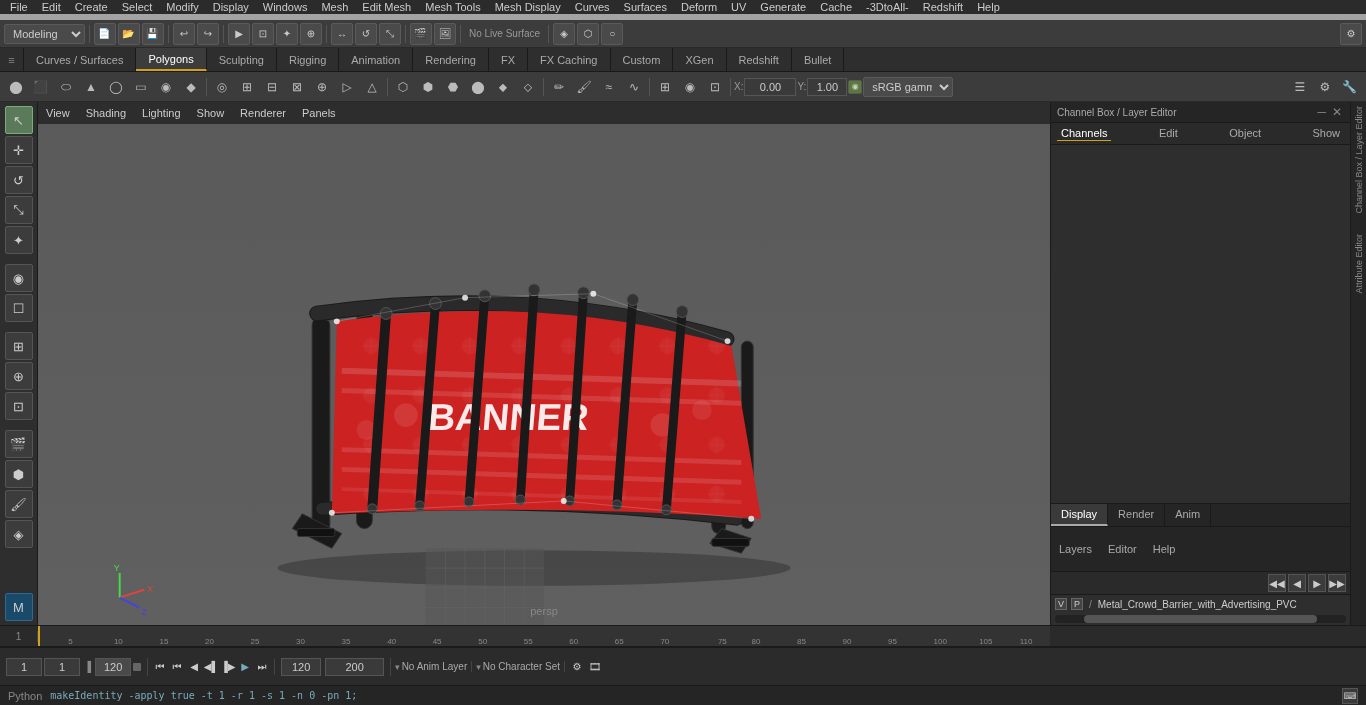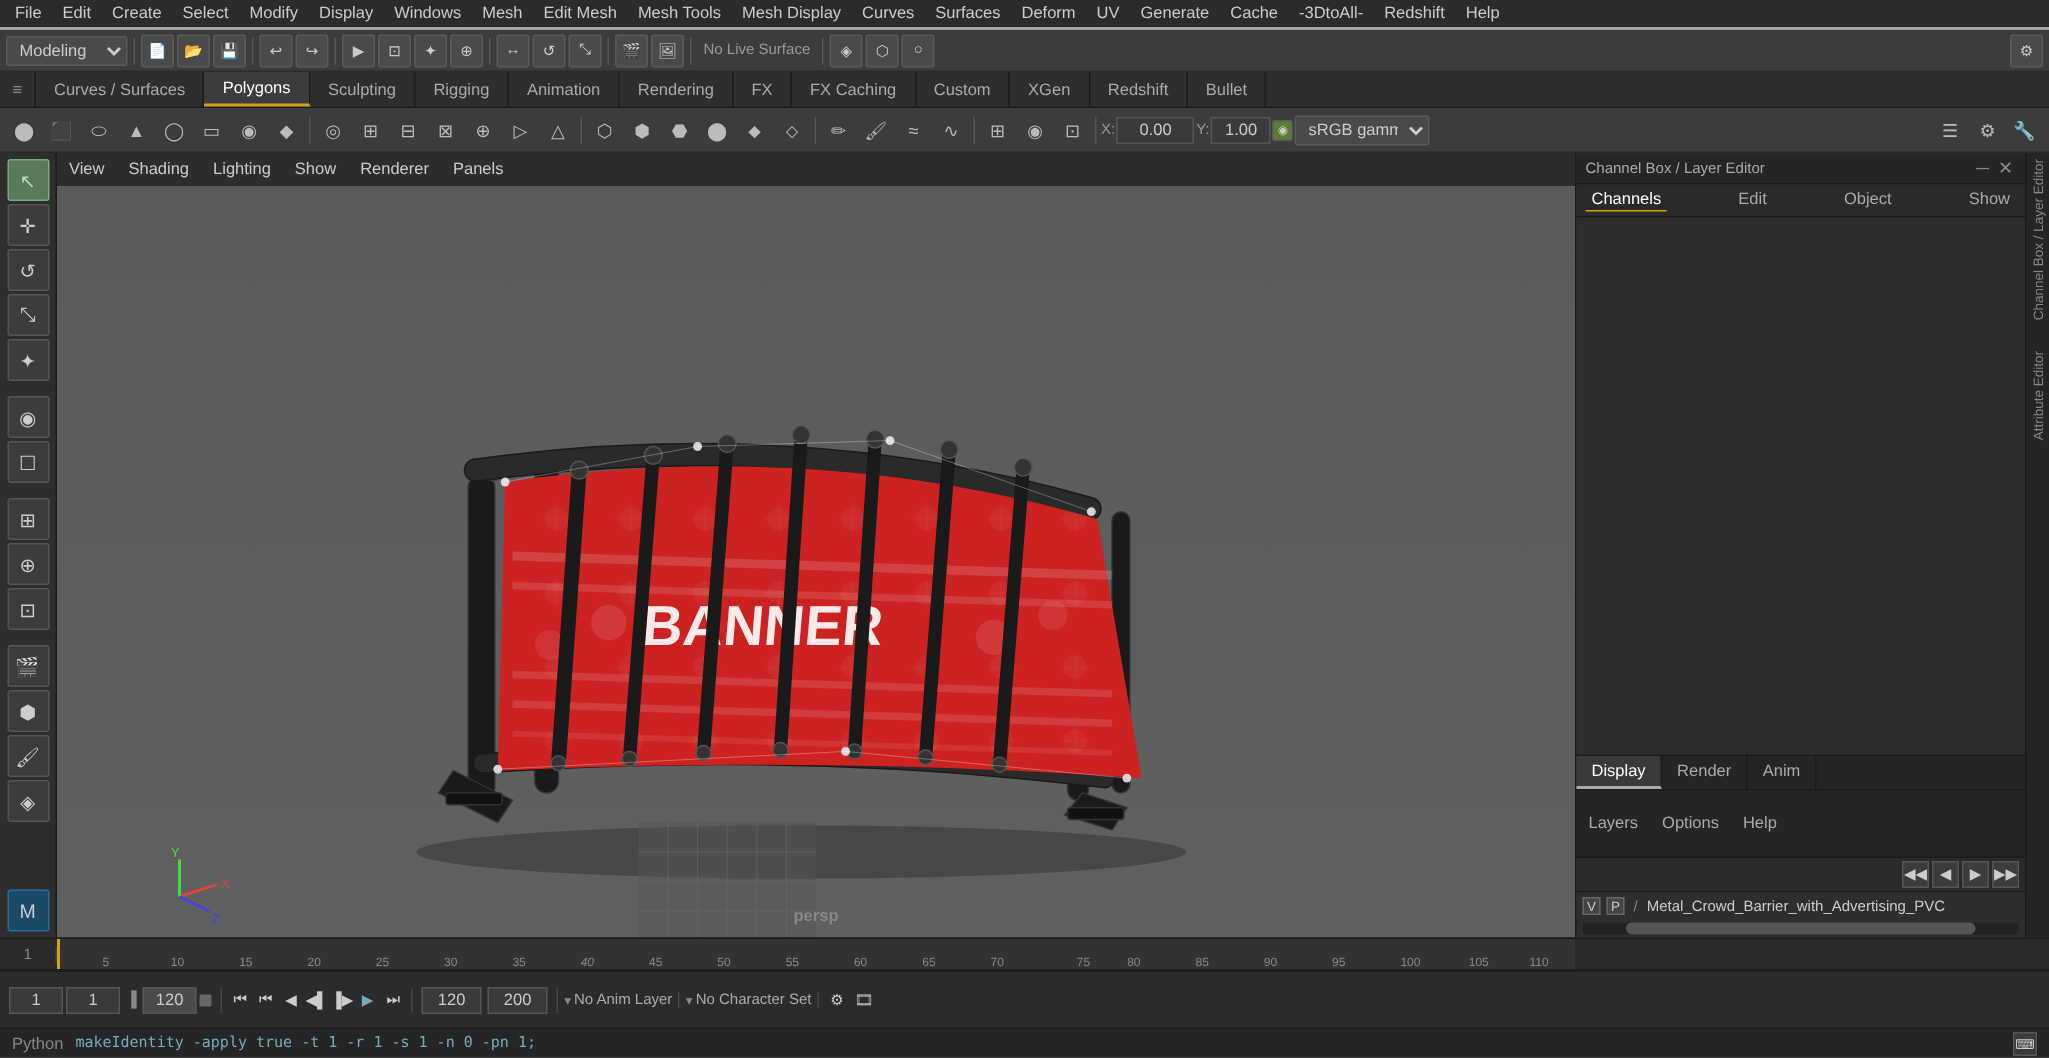--- a/index.html
+++ b/index.html
@@ -15,21 +15,21 @@
     }
 
     
     #menu-bar {
       height: 20px;
       background: #2b2b2b;
       display: flex;
       align-items: center;
       padding: 0 4px;
       gap: 2px;
-      border-bottom: 2px solid #a3a3a3;
+      border-bottom: 6px solid #a3a3a3;
     }
     .menu-item {
       padding: 2px 6px;
       cursor: pointer;
       color: #cccccc;
       font-size: 11px;
       white-space: nowrap;
     }
 
     
@@ -734,21 +734,21 @@
         <defs>
           <pattern id="bannerPattern" x="0" y="0" width="50" height="50" patternUnits="userSpaceOnUse">
             <circle cx="25" cy="25" r="8" fill="rgba(255,255,255,0.15)"></circle>
             <line x1="25" y1="15" x2="25" y2="35" stroke="rgba(255,255,255,0.1)" stroke-width="1"></line>
             <line x1="15" y1="25" x2="35" y2="25" stroke="rgba(255,255,255,0.1)" stroke-width="1"></line>
           </pattern>
         </defs>
       </svg>
     </div>
 
-    <div id="viewport-label" style="position:absolute;bottom:8px;left:50%;transform:translateX(-50%);color:#888;font-size:11px;font-weight:bold;">persp</div>
+    <div id="viewport-label" style="position:absolute;bottom:8px;left:50%;transform:translateX(-50%);color:#888;font-size:11px;">persp</div>
   </div>
 
   <div id="right-panel">
 
     <div id="channel-box-header">
       <span style="font-size:10px;">Channel Box / Layer Editor</span>
       <div style="display:flex;gap:2px;">
         <div class="panel-scroll-btn">─</div>
         <div class="panel-scroll-btn">✕</div>
       </div>
@@ -767,21 +767,21 @@
     <div id="layer-section">
 
       <div id="display-render-anim-tabs">
         <div class="dra-tab active">Display</div>
         <div class="dra-tab">Render</div>
         <div class="dra-tab">Anim</div>
       </div>
 
       <div id="layers-options-help">
         <div class="loh-item">Layers</div>
-        <div class="loh-item">Options</div>
+        <div class="loh-item">Editor</div>
         <div class="loh-item">Help</div>
       </div>
 
       <div id="layer-toolbar">
         <div class="layer-tb-btn">◀◀</div>
         <div class="layer-tb-btn">◀</div>
         <div class="layer-tb-btn">▶</div>
         <div class="layer-tb-btn">▶▶</div>
       </div>
 
@@ -854,21 +854,21 @@
     <div class="trans-btn" title="Step back">⏮</div>
     <div class="trans-btn" title="Play backward">◀</div>
     <div class="trans-btn">◀▌</div>
     <div class="trans-btn">▐▶</div>
     <div class="trans-btn" title="Play forward" style="color:#7ab;">▶</div>
     <div class="trans-btn" title="Go to end">⏭</div>
   </div>
 
   <div id="anim-fields">
     <input type="text" class="frame-input" style="width: 40px;" value="120">
-    <input type="text" class="frame-input" style="width: 40px;" value="200">
+    <input type="text" class="frame-input" style="width: 59px;" value="200">
   </div>
 
   <div style="padding:0 4px;display:flex;align-items:center;gap:2px;border-right:1px solid #444;">
     <span style="font-size:9px;color:#888;">▾</span>
     <span style="font-size:10px;color:#aaa;">No Anim Layer</span>
   </div>
 
   <div style="padding:0 4px;display:flex;align-items:center;gap:2px;border-right:1px solid #444;">
     <span style="font-size:9px;color:#888;">▾</span>
     <span style="font-size:10px;color:#aaa;">No Character Set</span>

